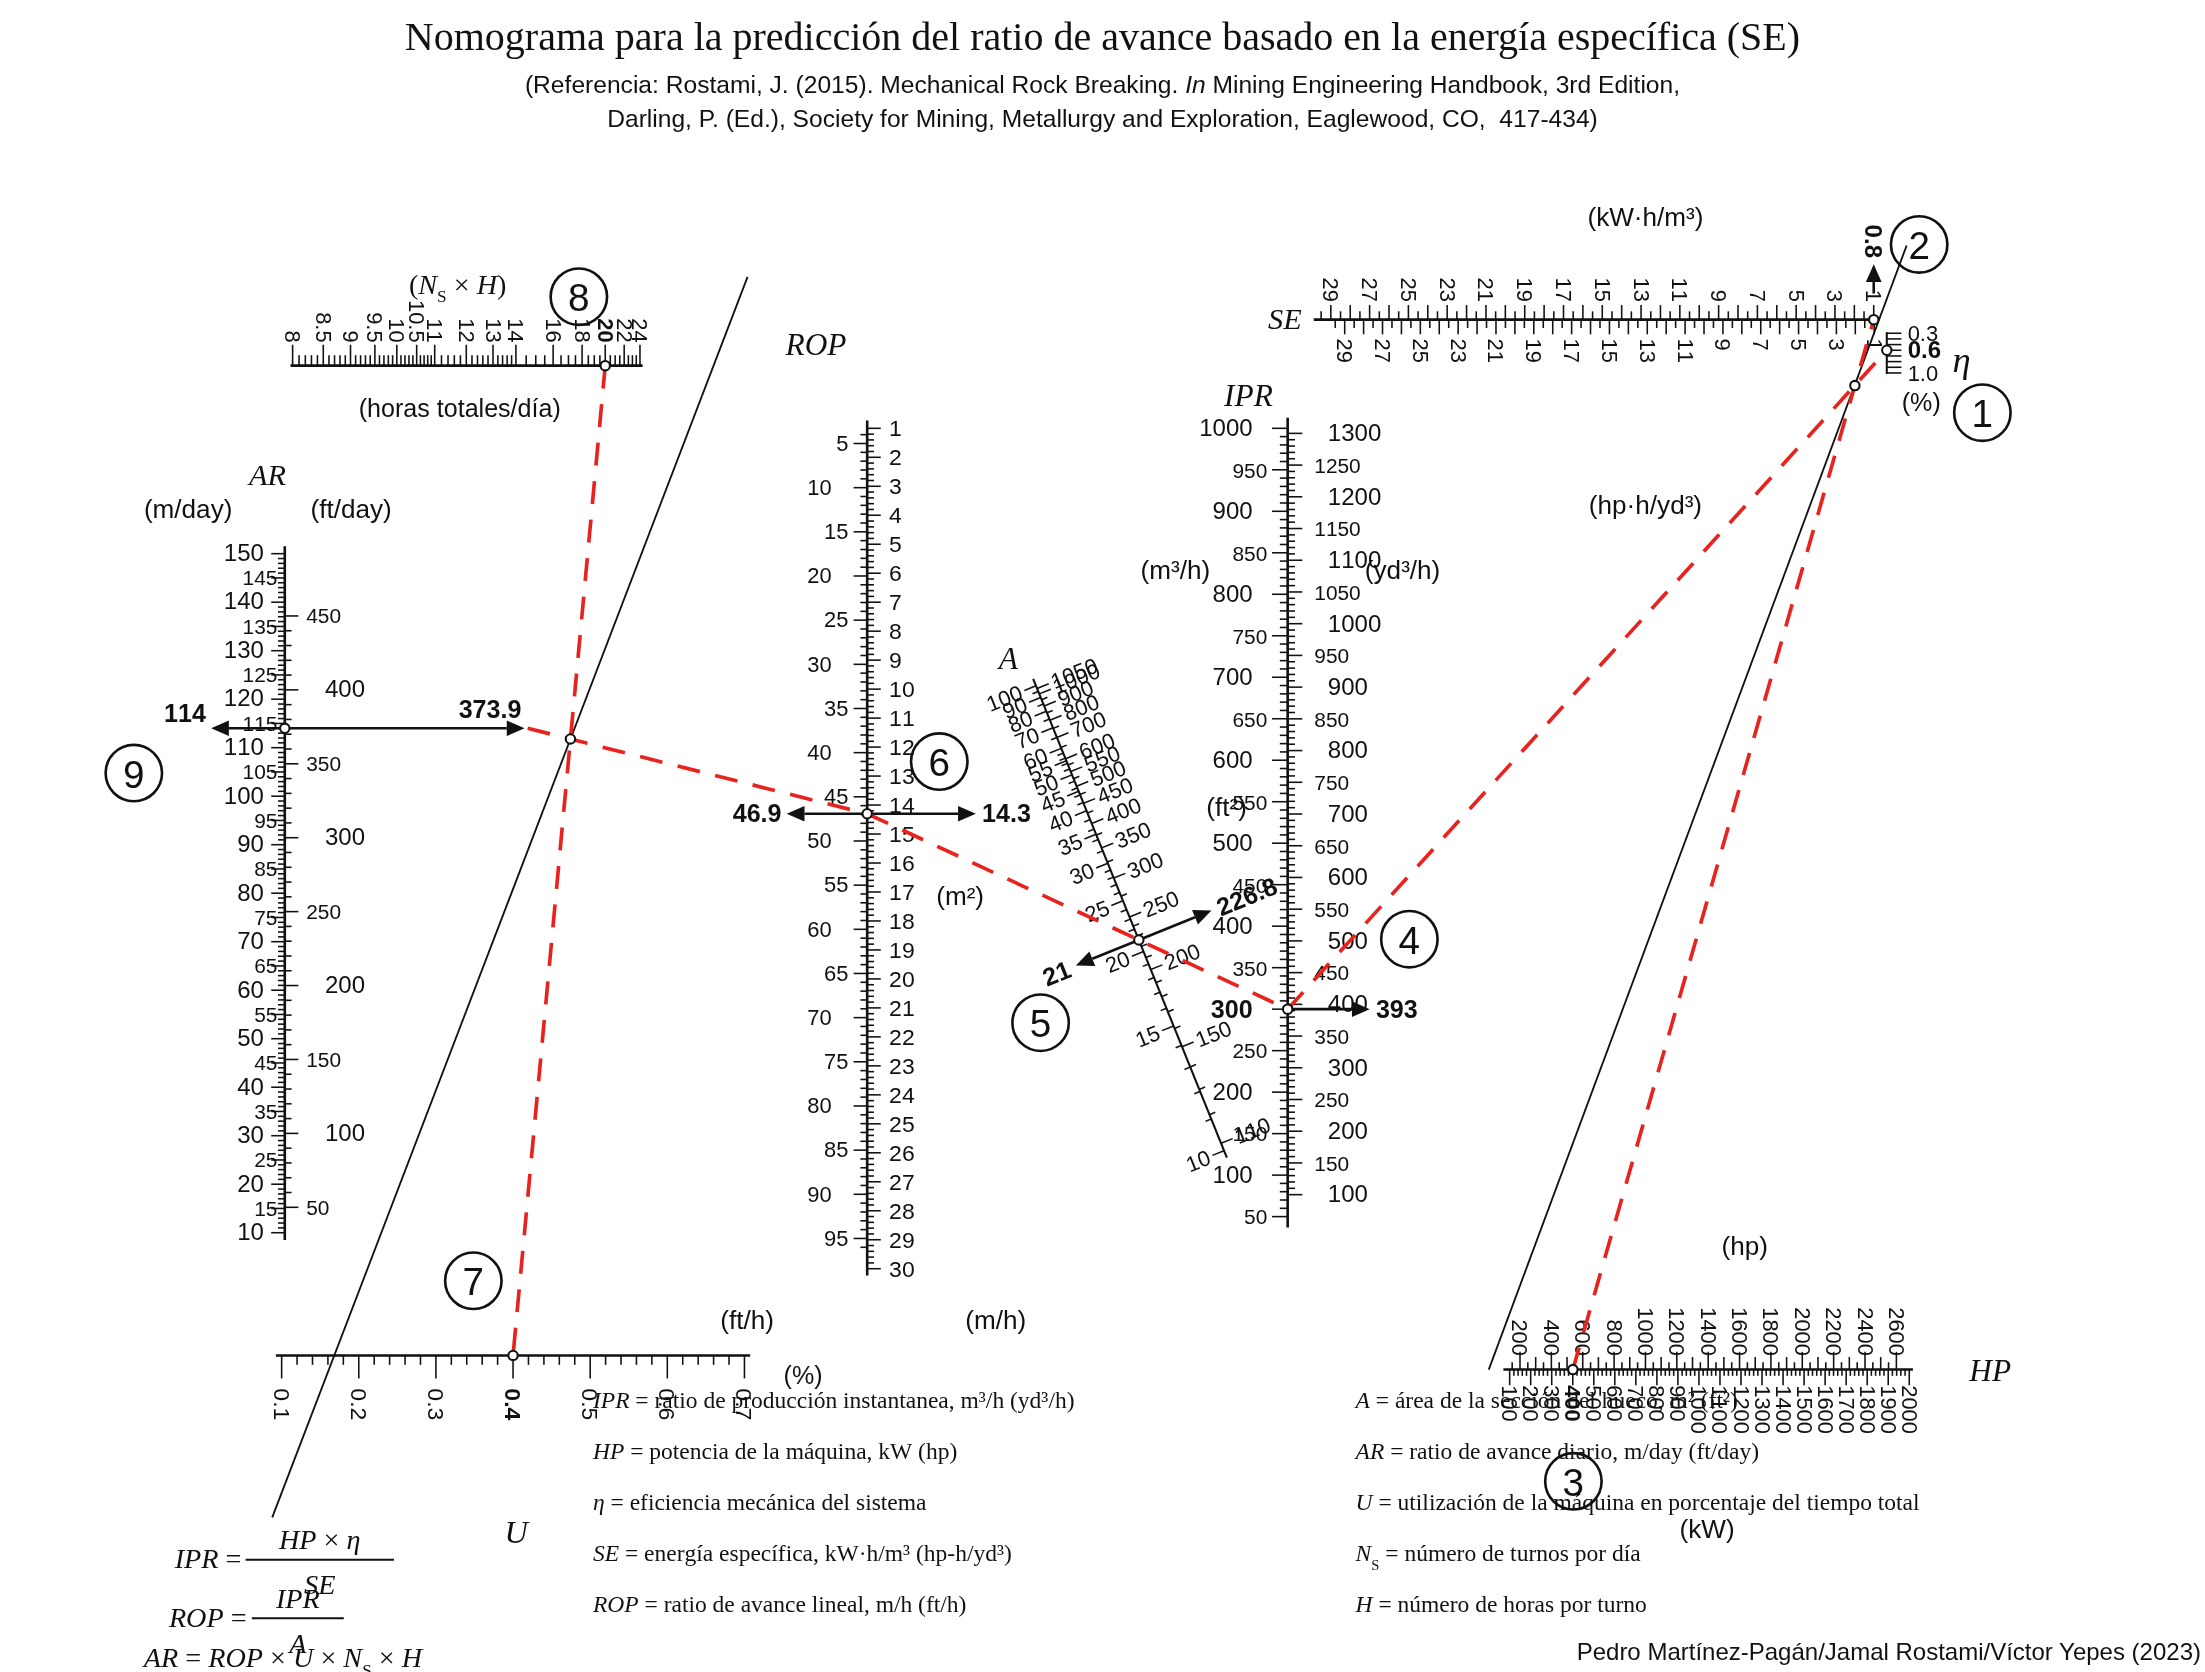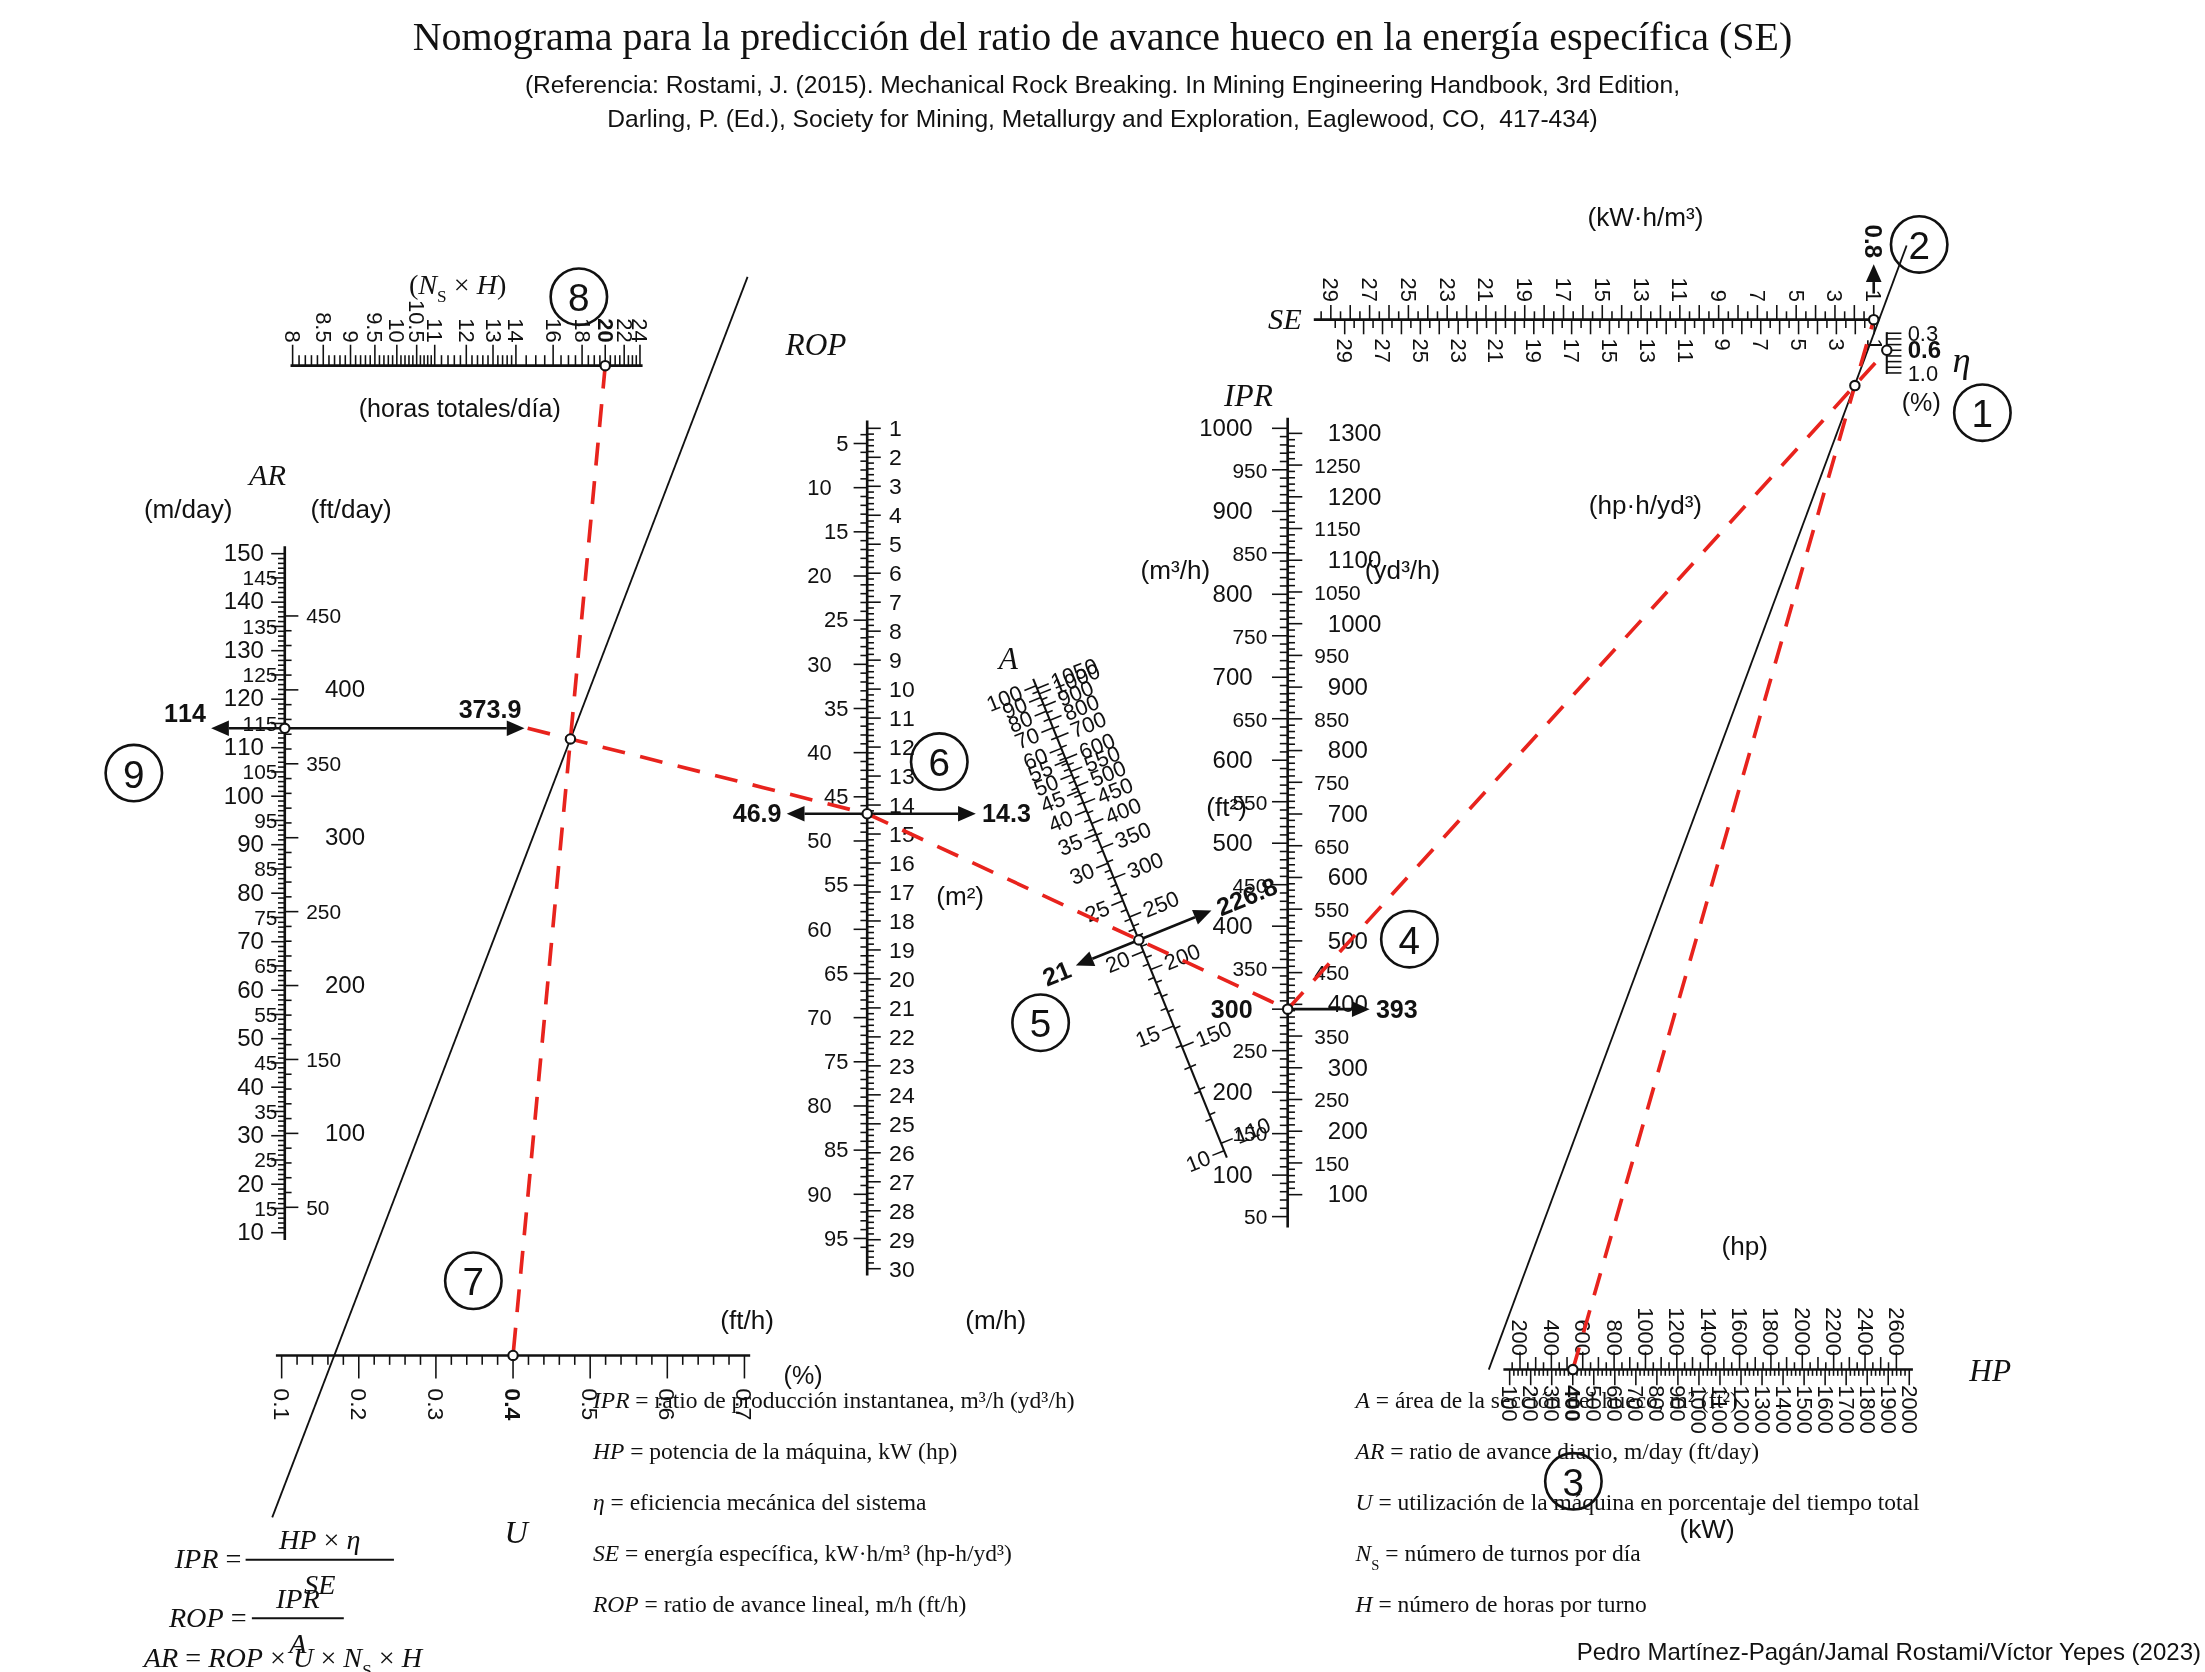--- a/index.html
+++ b/index.html
@@ -2,29 +2,29 @@
 <html style="font-size:8.4px"><head>
 <meta charset="utf-8">
 <style>
   html,body{margin:0;padding:0;background:#fff;}
   body{width:2205px;height:1672px;position:relative;font-kerning:none;}
   .title{position:absolute;left:0;top:12.5px;width:100%;text-align:center;
          font:400 40px "Liberation Serif",serif;color:#111;}
   .ref{position:absolute;left:0;width:100%;text-align:center;
        font:400 24.6px "Liberation Sans",sans-serif;color:#111;white-space:pre;}
   .ref1{top:71px}.ref2{top:105px}
-  .it{}
+  .it{font-style:italic}
   .credit{position:absolute;right:4px;top:1638px;
           font:400 24px "Liberation Sans",sans-serif;color:#111;}
   svg{position:absolute;left:0;top:0;}
 </style>
 </head>
 <body>
 
-<div class="title">Nomograma para la predicción del ratio de avance hueco en la energía específica (SE)</div>
+<div class="title">Nomograma para la predicción del ratio de avance basado en la energía específica (SE)</div>
 <div class="ref ref1"><span>(Referencia: Rostami, J. (2015). Mechanical Rock Breaking. </span><span class="it">In</span><span> Mining Engineering Handbook, 3rd Edition,</span></div>
 <div class="ref ref2">Darling, P. (Ed.), Society for Mining, Metallurgy and Exploration, Eaglewood, CO,  417-434)</div>
 <div class="credit">Pedro Martínez-Pagán/Jamal Rostami/Víctor Yepes (2023)</div>
 
 <svg id="nomo" width="2205" height="1672" viewBox="0 0 4221 3201" xmlns="http://www.w3.org/2000/svg">
     <g>
       <line x1="2515" y1="612" x2="3590" y2="612" stroke="#111" stroke-width="5"></line>
       <line x1="3587" y1="612" x2="3587" y2="584" stroke="#111" stroke-width="3"></line>
       <line x1="3587.915008" y1="612" x2="3587.915008" y2="640" stroke="#111" stroke-width="3"></line>
       <line x1="3568.44" y1="612" x2="3568.44" y2="596" stroke="#111" stroke-width="3"></line>

